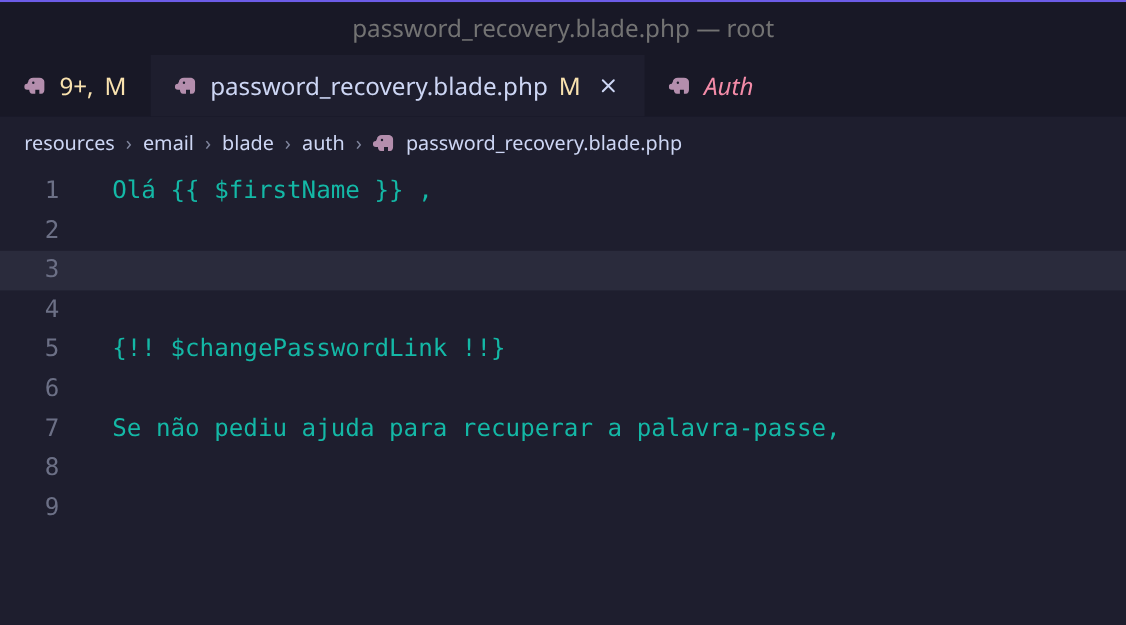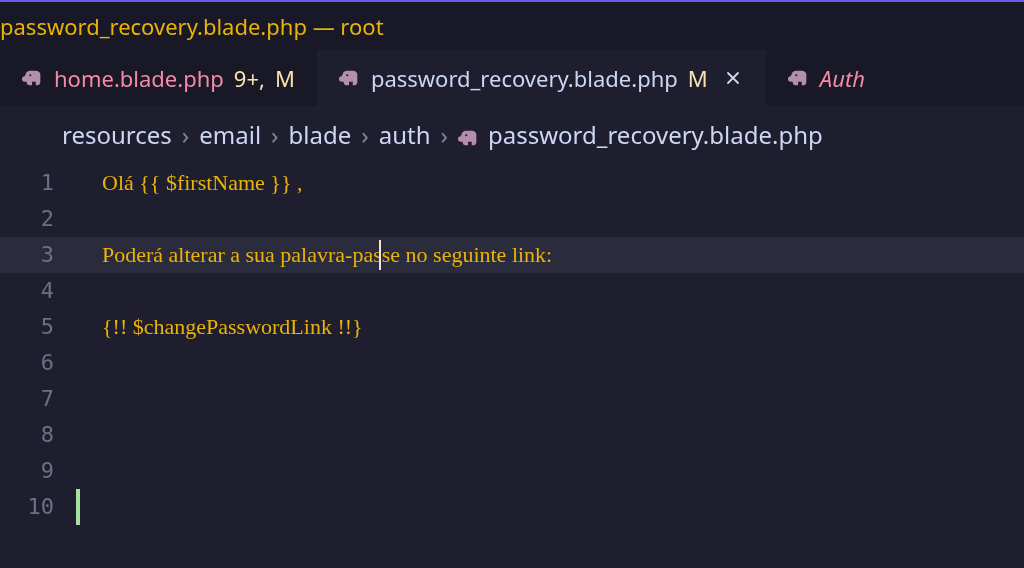--- a/index.html
+++ b/index.html
@@ -10,22 +10,23 @@
     background: #1e1e2e;
     font-family: ui-monospace, "SF Mono", Menlo, Consolas, monospace;
     color: #cdd6f4;
     font-size: 21px;
   }
   .window { width: 100%; height: 100%; display: flex; flex-direction: column; border-top: 2px solid #6c5ce7; }
   .titlebar {
     height: 48px;
     display: flex;
     align-items: center;
+    justify-content: center;
     background: #181826;
-    color: #eab308;
+    color: #737373;
     font-family: -apple-system, "Segoe UI", system-ui, sans-serif;
     font-size: 22px;
   }
   .tabbar {
     display: flex;
     align-items: stretch;
     background: #181826;
     height: 56px;
     overflow: hidden;
   }
@@ -59,23 +60,22 @@
   }
   .elephant.purple { color: #b48ead; }
   .elephant svg { width: 100%; height: 100%; display:block; }
 
   .breadcrumb {
     display: flex;
     align-items: flex-start;
     gap: 10px;
     padding: 12px 22px 8px 22px;
     font-family: -apple-system, "Segoe UI", system-ui, sans-serif;
-    font-size: 24px;
-    color: #cdd6f4;
-    margin-left: 40px;
+    font-size: 18px;
+    color: #cdd6f4;
   }
   .breadcrumb .sep { color: #7f849c; }
   .breadcrumb .crumb { cursor: pointer; }
   .breadcrumb .file .elephant { vertical-align: -2px; margin-right: 8px; }
 
   .editor {
     flex: 1;
     padding-top: 6px;
     font-size: 22px;
     line-height: 36px;
@@ -100,24 +100,23 @@
     content: "";
     position: absolute;
     left: 70px;
     top: 0;
     bottom: 0;
     width: 4px;
     background: #a6e3a1;
   }
   .code {
     white-space: pre;
-    color: #eab308;
+    color: #14b8a6;
     position: relative;
     padding-left: 26px;
-    font-family: Liberation Serif, serif;
   }
   .cursor {
     position: absolute;
     width: 2px;
     height: 30px;
     top: 3px;
     background: #f5e0dc;
   }
 </style>
 </head>
@@ -131,21 +130,20 @@
 
   <div class="tabbar">
 
     <div class="tab">
       <span class="elephant purple">
         <svg viewBox="0 0 24 16">
             <path fill="currentColor" d="M4 4c0-2 2-4 5-4h6c3 0 5 2 5 4v8c0 2-1 4-3 4h-2v-4h-4v4H8c-2 0-3-2-3-4H3c-2 0-3-1-3-3 0-2 1-3 3-3 0 0 1-2 1-2z"></path>
             <circle cx="9" cy="5" r="1.2" fill="#1e1e2e"></circle>
           </svg>
       </span>
-      <span class="file-name modified">home.blade.php</span>
       <span class="badge"><span>9+</span>,</span>
       <span class="mod">M</span>
     </div>
 
     <div class="tab active">
       <span class="elephant purple">
         <svg viewBox="0 0 24 16">
             <path fill="currentColor" d="M4 4c0-2 2-4 5-4h6c3 0 5 2 5 4v8c0 2-1 4-3 4h-2v-4h-4v4H8c-2 0-3-2-3-4H3c-2 0-3-1-3-3 0-2 1-3 3-3 0 0 1-2 1-2z"></path>
             <circle cx="9" cy="5" r="1.2" fill="#1e1e2e"></circle>
           </svg>
@@ -194,43 +192,39 @@
       <div class="line">
         <div class="gutter">1</div>
         <div class="code">Olá {{ $firstName }} ,</div>
       </div>
       <div class="line">
         <div class="gutter">2</div>
         <div class="code"></div>
       </div>
       <div class="line current">
         <div class="gutter">3</div>
-        <div class="code">Poderá alterar a sua palavra-passe no seguinte link:<span class="cursor" style="left: 303.2px;"></span></div>
       </div>
       <div class="line">
         <div class="gutter">4</div>
         <div class="code"></div>
       </div>
       <div class="line">
         <div class="gutter">5</div>
         <div class="code">{!! $changePasswordLink !!}</div>
       </div>
       <div class="line">
         <div class="gutter">6</div>
         <div class="code"></div>
       </div>
       <div class="line">
         <div class="gutter">7</div>
+        <div class="code">Se não pediu ajuda para recuperar a palavra-passe,</div>
       </div>
       <div class="line">
         <div class="gutter">8</div>
       </div>
       <div class="line">
         <div class="gutter">9</div>
         <div class="code"></div>
       </div>
-      <div class="line">
-        <div class="gutter git-add">10</div>
-        <div class="code"></div>
-      </div>
     </div>
 
 </div>
 
 </body></html>

